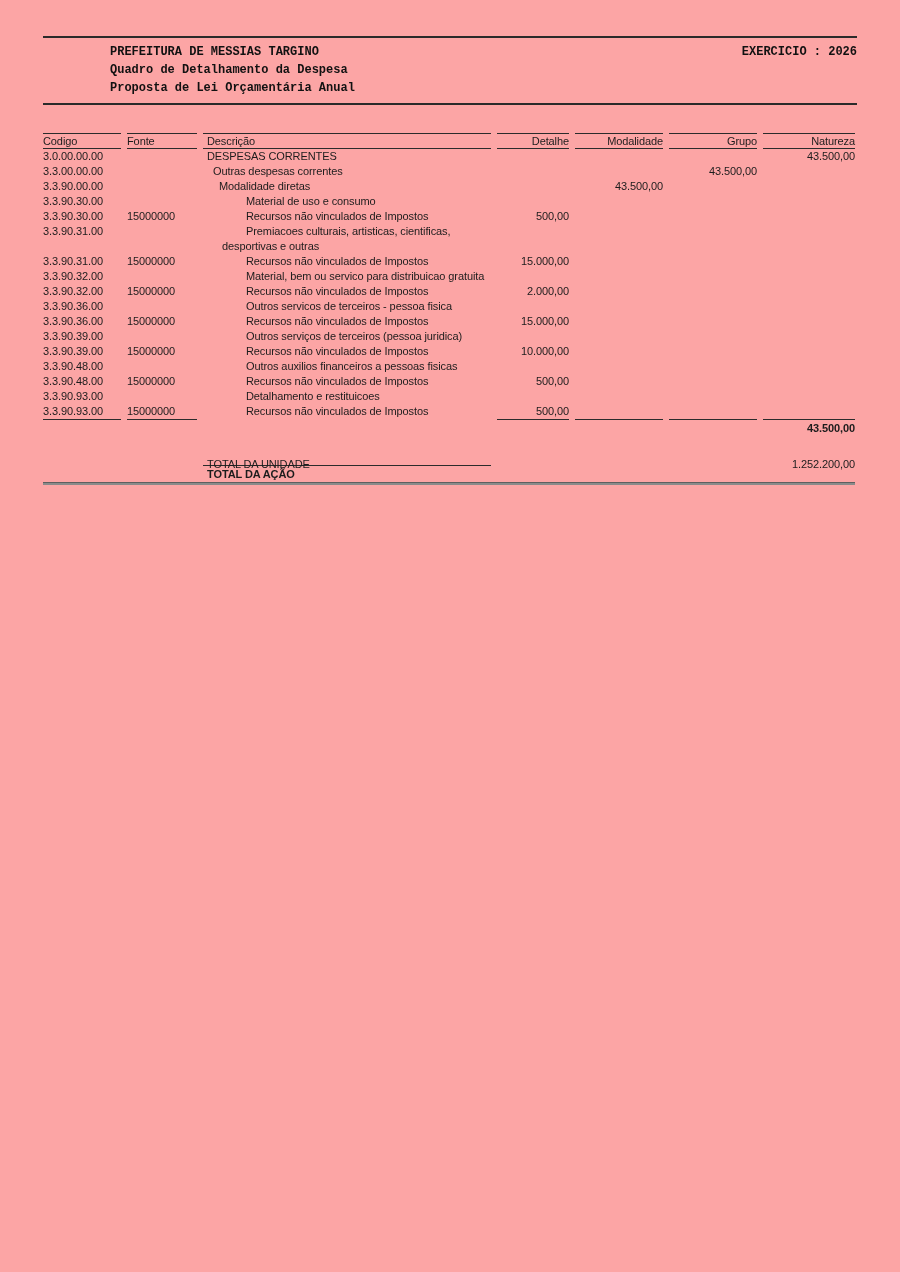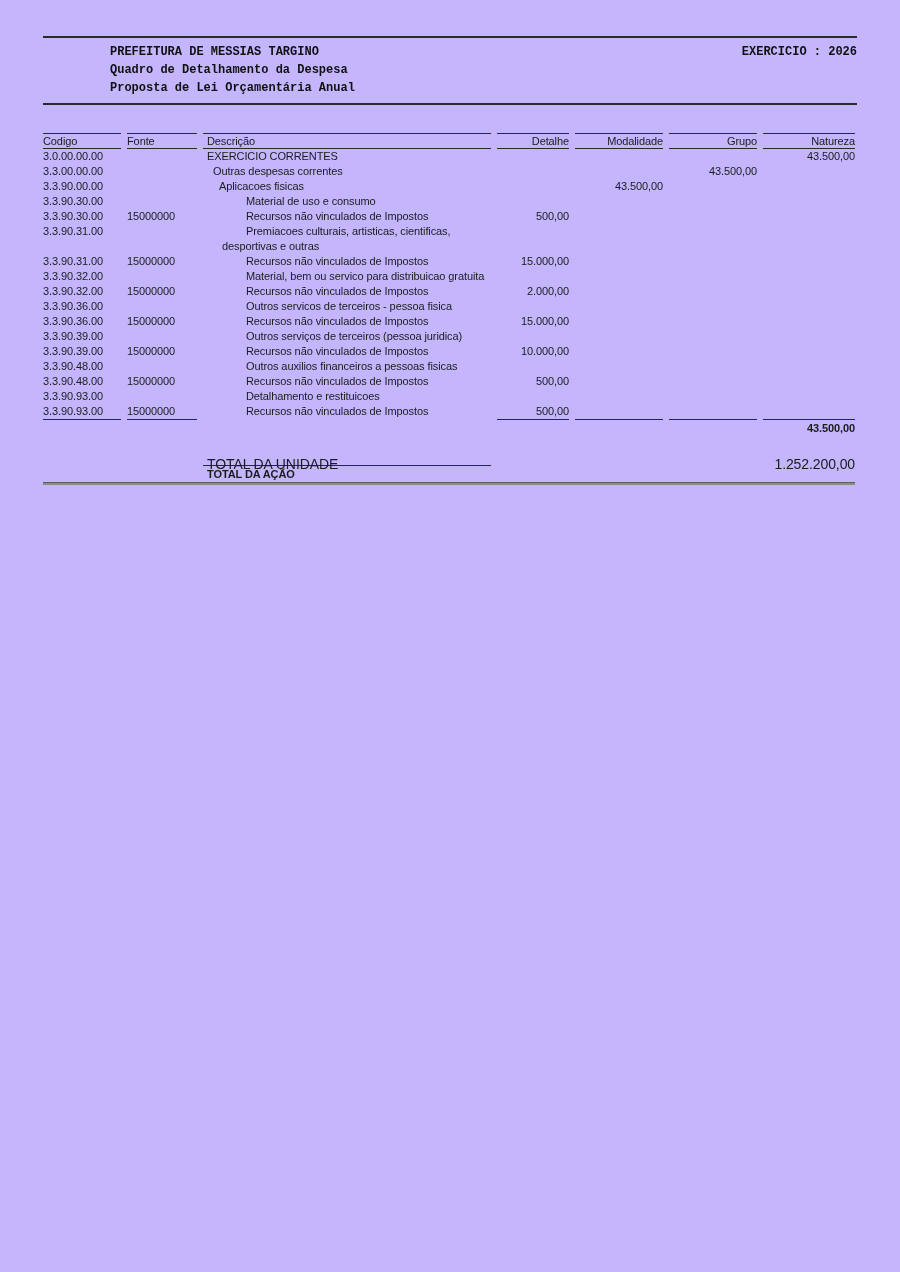--- a/index.html
+++ b/index.html
@@ -3,21 +3,21 @@
 <meta charset="utf-8">
 <style>
   * { margin: 0; padding: 0; box-sizing: border-box; }
   html, body { background: #ffffff; }
   body { width: 900px; font-family: "Liberation Sans", "DejaVu Sans", sans-serif; }
 
   .page {
     position: relative;
     width: 900px;
     height: 1272px;
-    background: #c4b5fd;
+    background: #fca5a5;
     overflow: hidden;
     color: #1c1c1c;
   }
 
   
   .report-header {
     position: absolute;
     left: 43px;
     top: 36px;
     width: 814px;
@@ -91,21 +91,21 @@
   }
 
   
   .unit-total {
     position: absolute;
     left: 43px;
     top: 457px;
     width: 812px;
     display: flex;
     justify-content: space-between;
-    font-size: 14px;
+    font-size: 11px;
     letter-spacing: -0.1px;
     line-height: 15px;
   }
   .unit-total .label { margin-left: 164px; }
 
   
   .page-footer {
     position: absolute;
     left: 43px;
     top: 1227px;
@@ -147,41 +147,41 @@
       <div class="c num">Detalhe</div>
       <div class="c num">Modalidade</div>
       <div class="c num">Grupo</div>
       <div class="c num">Natureza</div>
     </div>
 
     <div id="rows-container">
     <div class="trow">
       <div class="c">3.0.00.00.00</div>
       <div class="c"></div>
-      <div class="c desc lvl-0">EXERCICIO CORRENTES</div>
+      <div class="c desc lvl-0">DESPESAS CORRENTES</div>
       <div class="c num"></div>
       <div class="c num"></div>
       <div class="c num"></div>
       <div class="c num">43.500,00</div>
     </div>
 
     <div class="trow">
       <div class="c">3.3.00.00.00</div>
       <div class="c"></div>
       <div class="c desc lvl-1">Outras despesas correntes</div>
       <div class="c num"></div>
       <div class="c num"></div>
       <div class="c num">43.500,00</div>
       <div class="c num"></div>
     </div>
 
     <div class="trow">
       <div class="c">3.3.90.00.00</div>
       <div class="c"></div>
-      <div class="c desc lvl-2">Aplicacoes fisicas</div>
+      <div class="c desc lvl-2">Modalidade diretas</div>
       <div class="c num"></div>
       <div class="c num">43.500,00</div>
       <div class="c num"></div>
       <div class="c num"></div>
     </div>
 
     <div class="trow">
       <div class="c">3.3.90.30.00</div>
       <div class="c"></div>
       <div class="c desc lvl-3">Material de uso e consumo</div>

